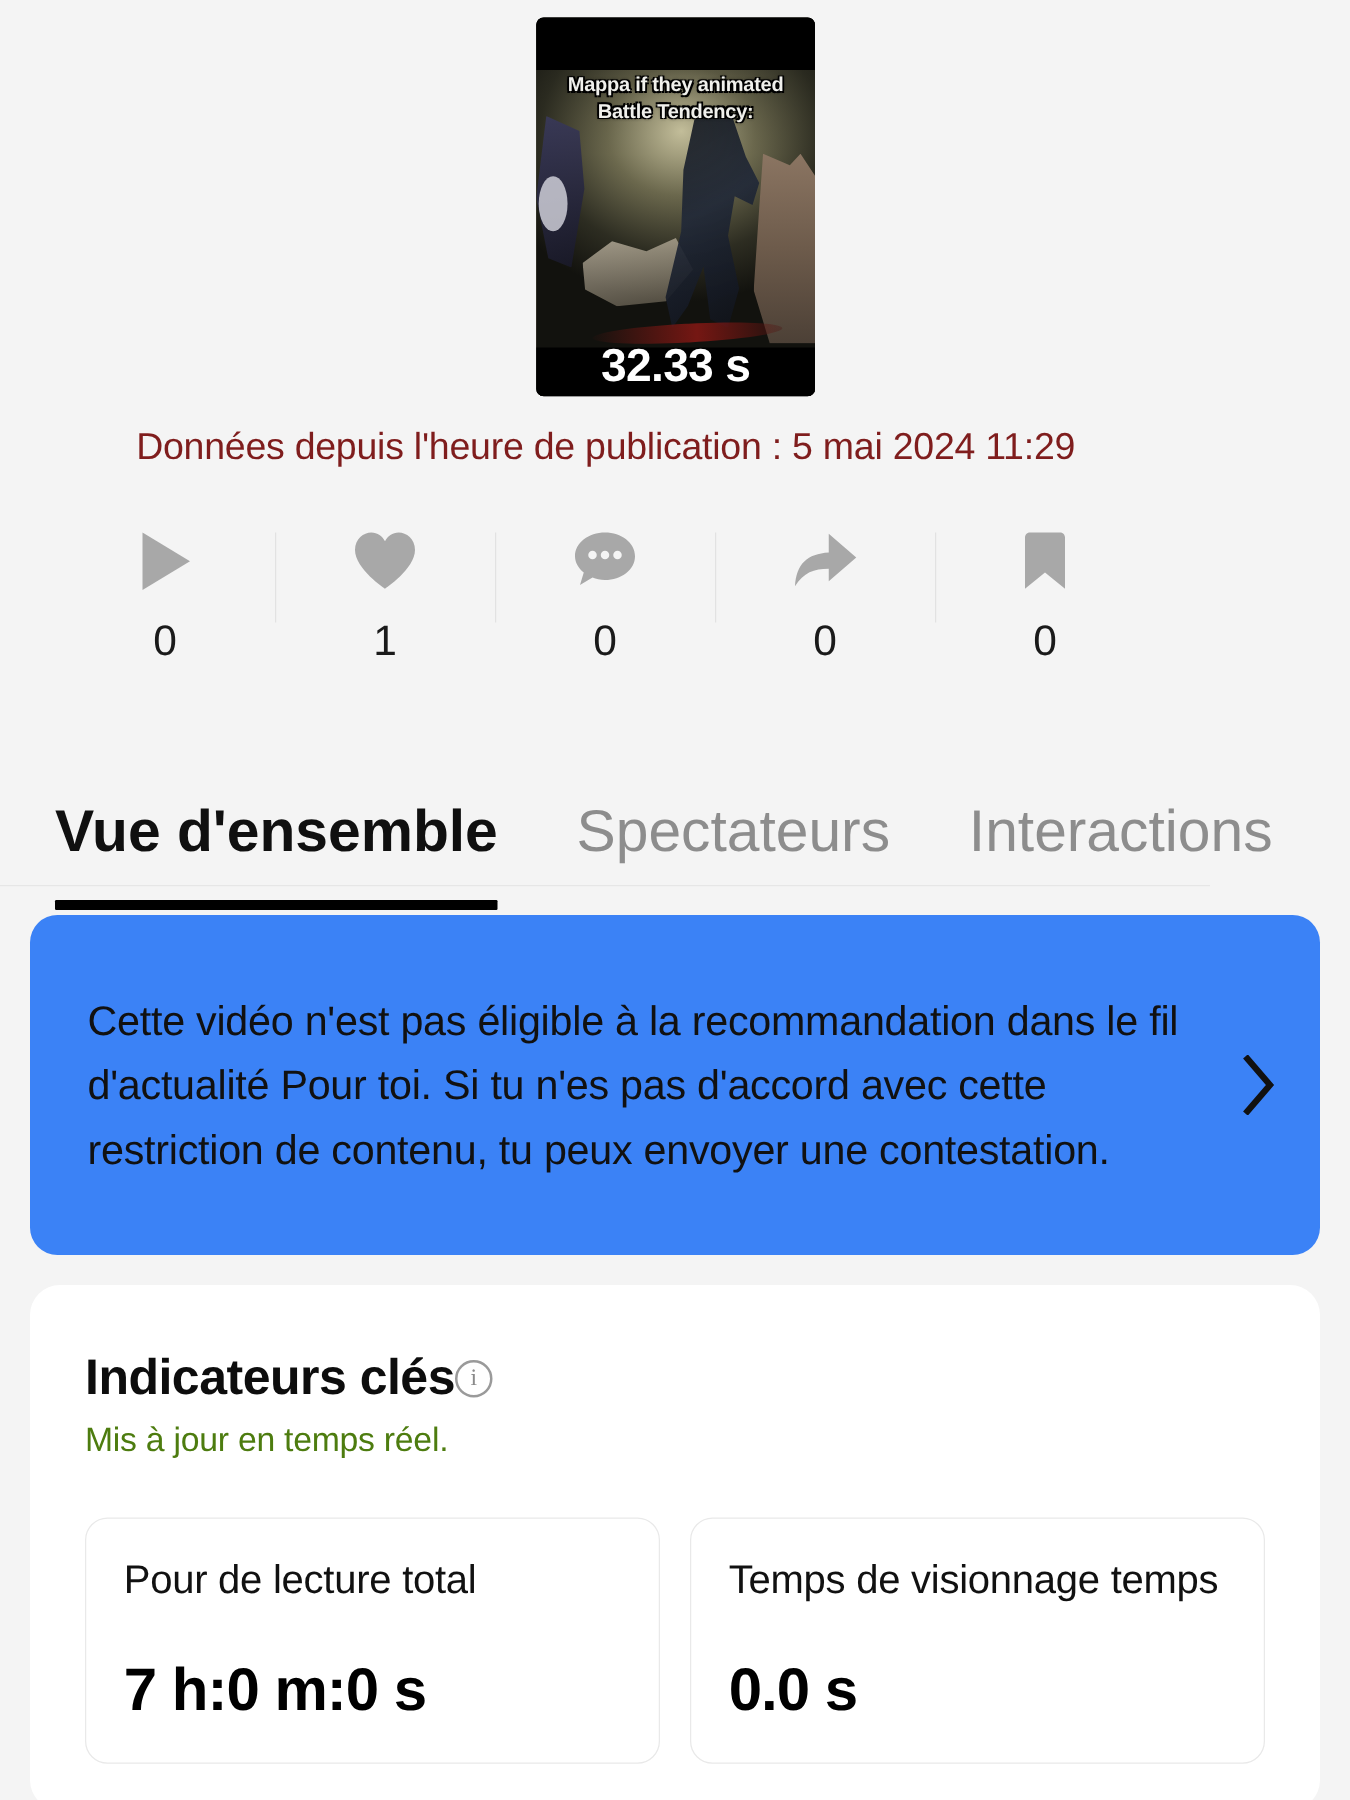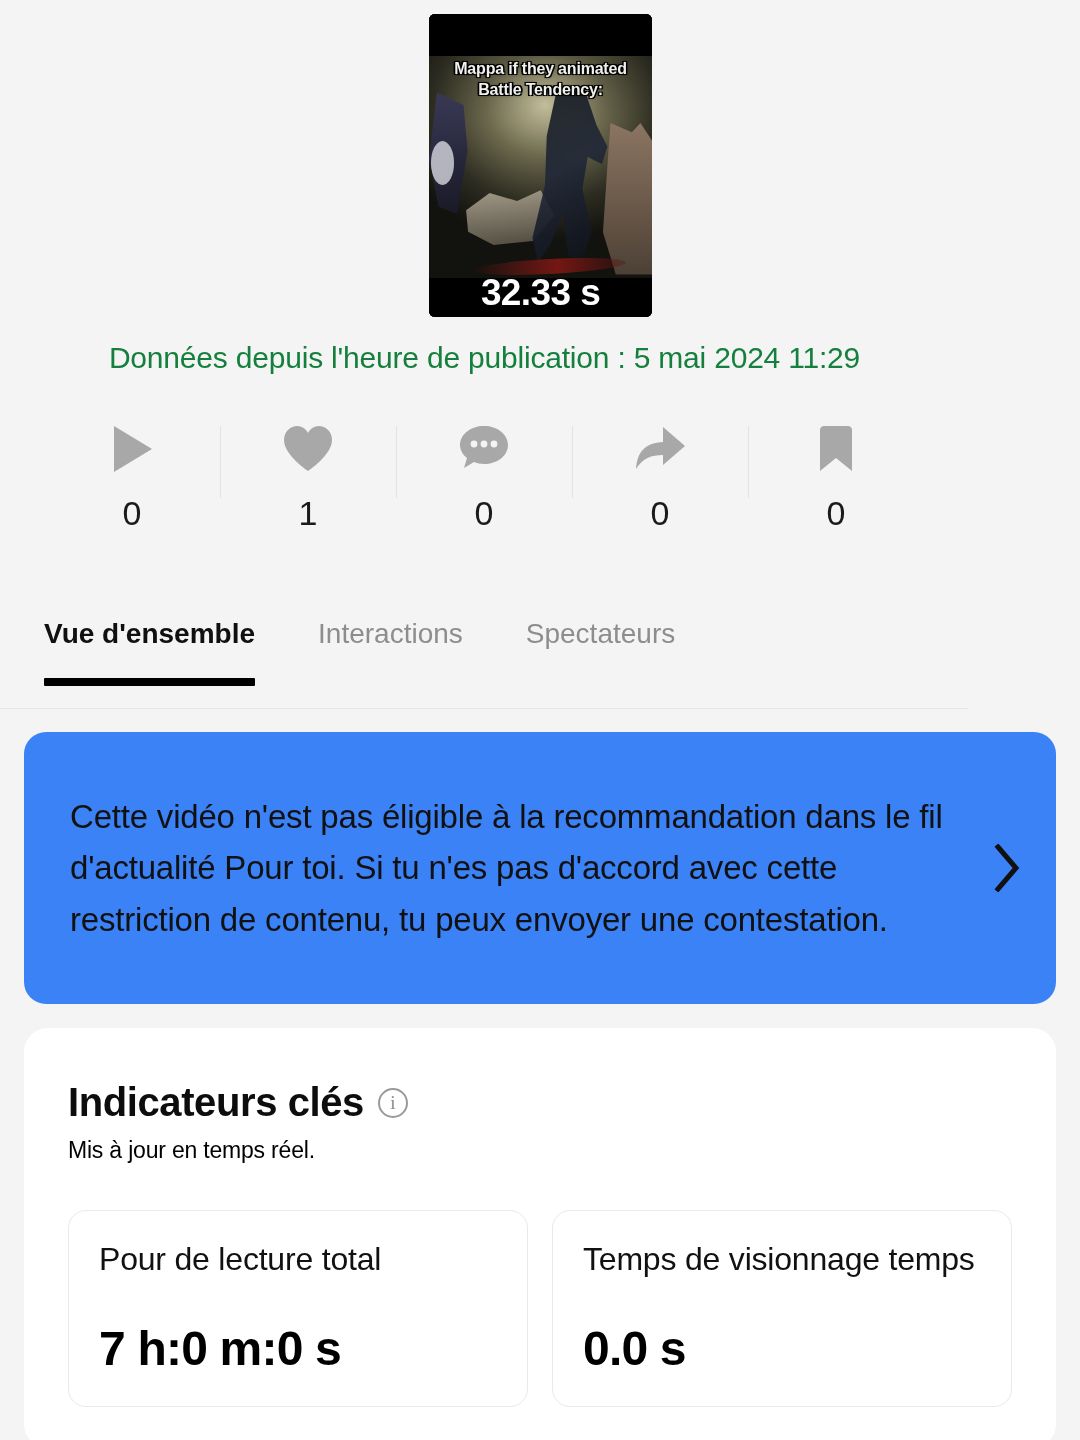--- a/index.html
+++ b/index.html
@@ -88,21 +88,21 @@
     text-align:center;
     color:#ffffff;
     font-size:37px; font-weight:bold;
     letter-spacing:-0.6px;
   }
 
   
   .publish-line {
     position:absolute; left:1px; right:0; top:341px;
     text-align:center;
-    font-size:30px; color:#15803d;
+    font-size:30px; color:#7f1d1d;
     letter-spacing:-0.2px;
   }
 
   
   .stats {
     position:absolute; left:44px; right:44px; top:418px;
     display:flex;
   }
   .stat {
     flex:1 1 0;
@@ -127,24 +127,25 @@
 
   
   .tabs {
     position:absolute; left:0; right:0; top:612px;
     height:96px;
     display:flex; align-items:flex-start;
     padding-left:44px;
   }
   .tab {
     position:relative;
-    font-size:28px;
+    font-size:47px;
     color:#8d8d8d;
     padding:6px 30px 0 0;
     white-space:nowrap;
+    margin-top:19px;
   }
   .tab:not(:first-child) { padding-left:33px; }
   .tab.active { color:#101010; font-weight:bold; }
   .tab.active::after {
     content:"";
     position:absolute; left:0; right:30px; bottom:-36px;
     height:8px; background:#000;
     border-radius:1px;
   }
   .tab-divider {
@@ -174,36 +175,36 @@
 
   
   .metrics-card {
     position:absolute; left:24px; top:1028px;
     width:1032px; height:420px;
     background:#fff;
     border-radius:24px;
     padding:52px 44px 0 44px;
   }
   .metrics-title-row {
-    display:flex; align-items:center; gap:14px;
+    display:flex; align-items:center; 
   }
   .metrics-title {
     font-size:40px; font-weight:bold; color:#0d0d0d;
     letter-spacing:-0.4px;
   }
   .info-icon {
     width:30px; height:30px;
     border:2px solid #9a9a9a; border-radius:50%;
     display:flex; align-items:center; justify-content:center;
     color:#8a8a8a; font-size:19px; line-height:1;
     font-family:"Liberation Serif", serif;
   }
   .metrics-sub {
     margin-top:12px;
-    font-size:23px; color:#000000;
+    font-size:27px; color:#4d7c0f;
     letter-spacing:-0.2px;
   }
   .metric-grid {
     margin-top:46px;
     display:flex; gap:24px;
   }
   .metric-box {
     flex:1 1 0;
     border:1px solid #e9e9e9;
     border-radius:18px;
@@ -293,22 +294,22 @@
             <path d="M2 5 C2 2.5 4 1 6 1 L30 1 C32 1 34 2.5 34 5 L34 46 L18 33 L2 46 Z" fill="#a8a8a8"></path>
           </svg>
       </div>
       <div class="stat-value">0</div>
     </div>
 
   </div>
 
   <div class="tabs">
     <div class="tab active">Vue d'ensemble</div>
+    <div class="tab">Spectateurs</div>
     <div class="tab">Interactions</div>
-    <div class="tab">Spectateurs</div>
   </div>
   <div class="tab-divider"></div>
 
   <div class="banner">
     <div class="banner-text">Cette vidéo n'est pas éligible à la recommandation dans le fil d'actualité Pour toi. Si tu n'es pas d'accord avec cette restriction de contenu, tu peux envoyer une contestation.</div>
     <div class="banner-chevron">
       <svg width="28" height="48" viewBox="0 0 28 48">
           <path d="M5 3 L23 24 L5 45" stroke="#111" stroke-width="5" fill="none" stroke-linecap="square"></path>
         </svg>
     </div>

